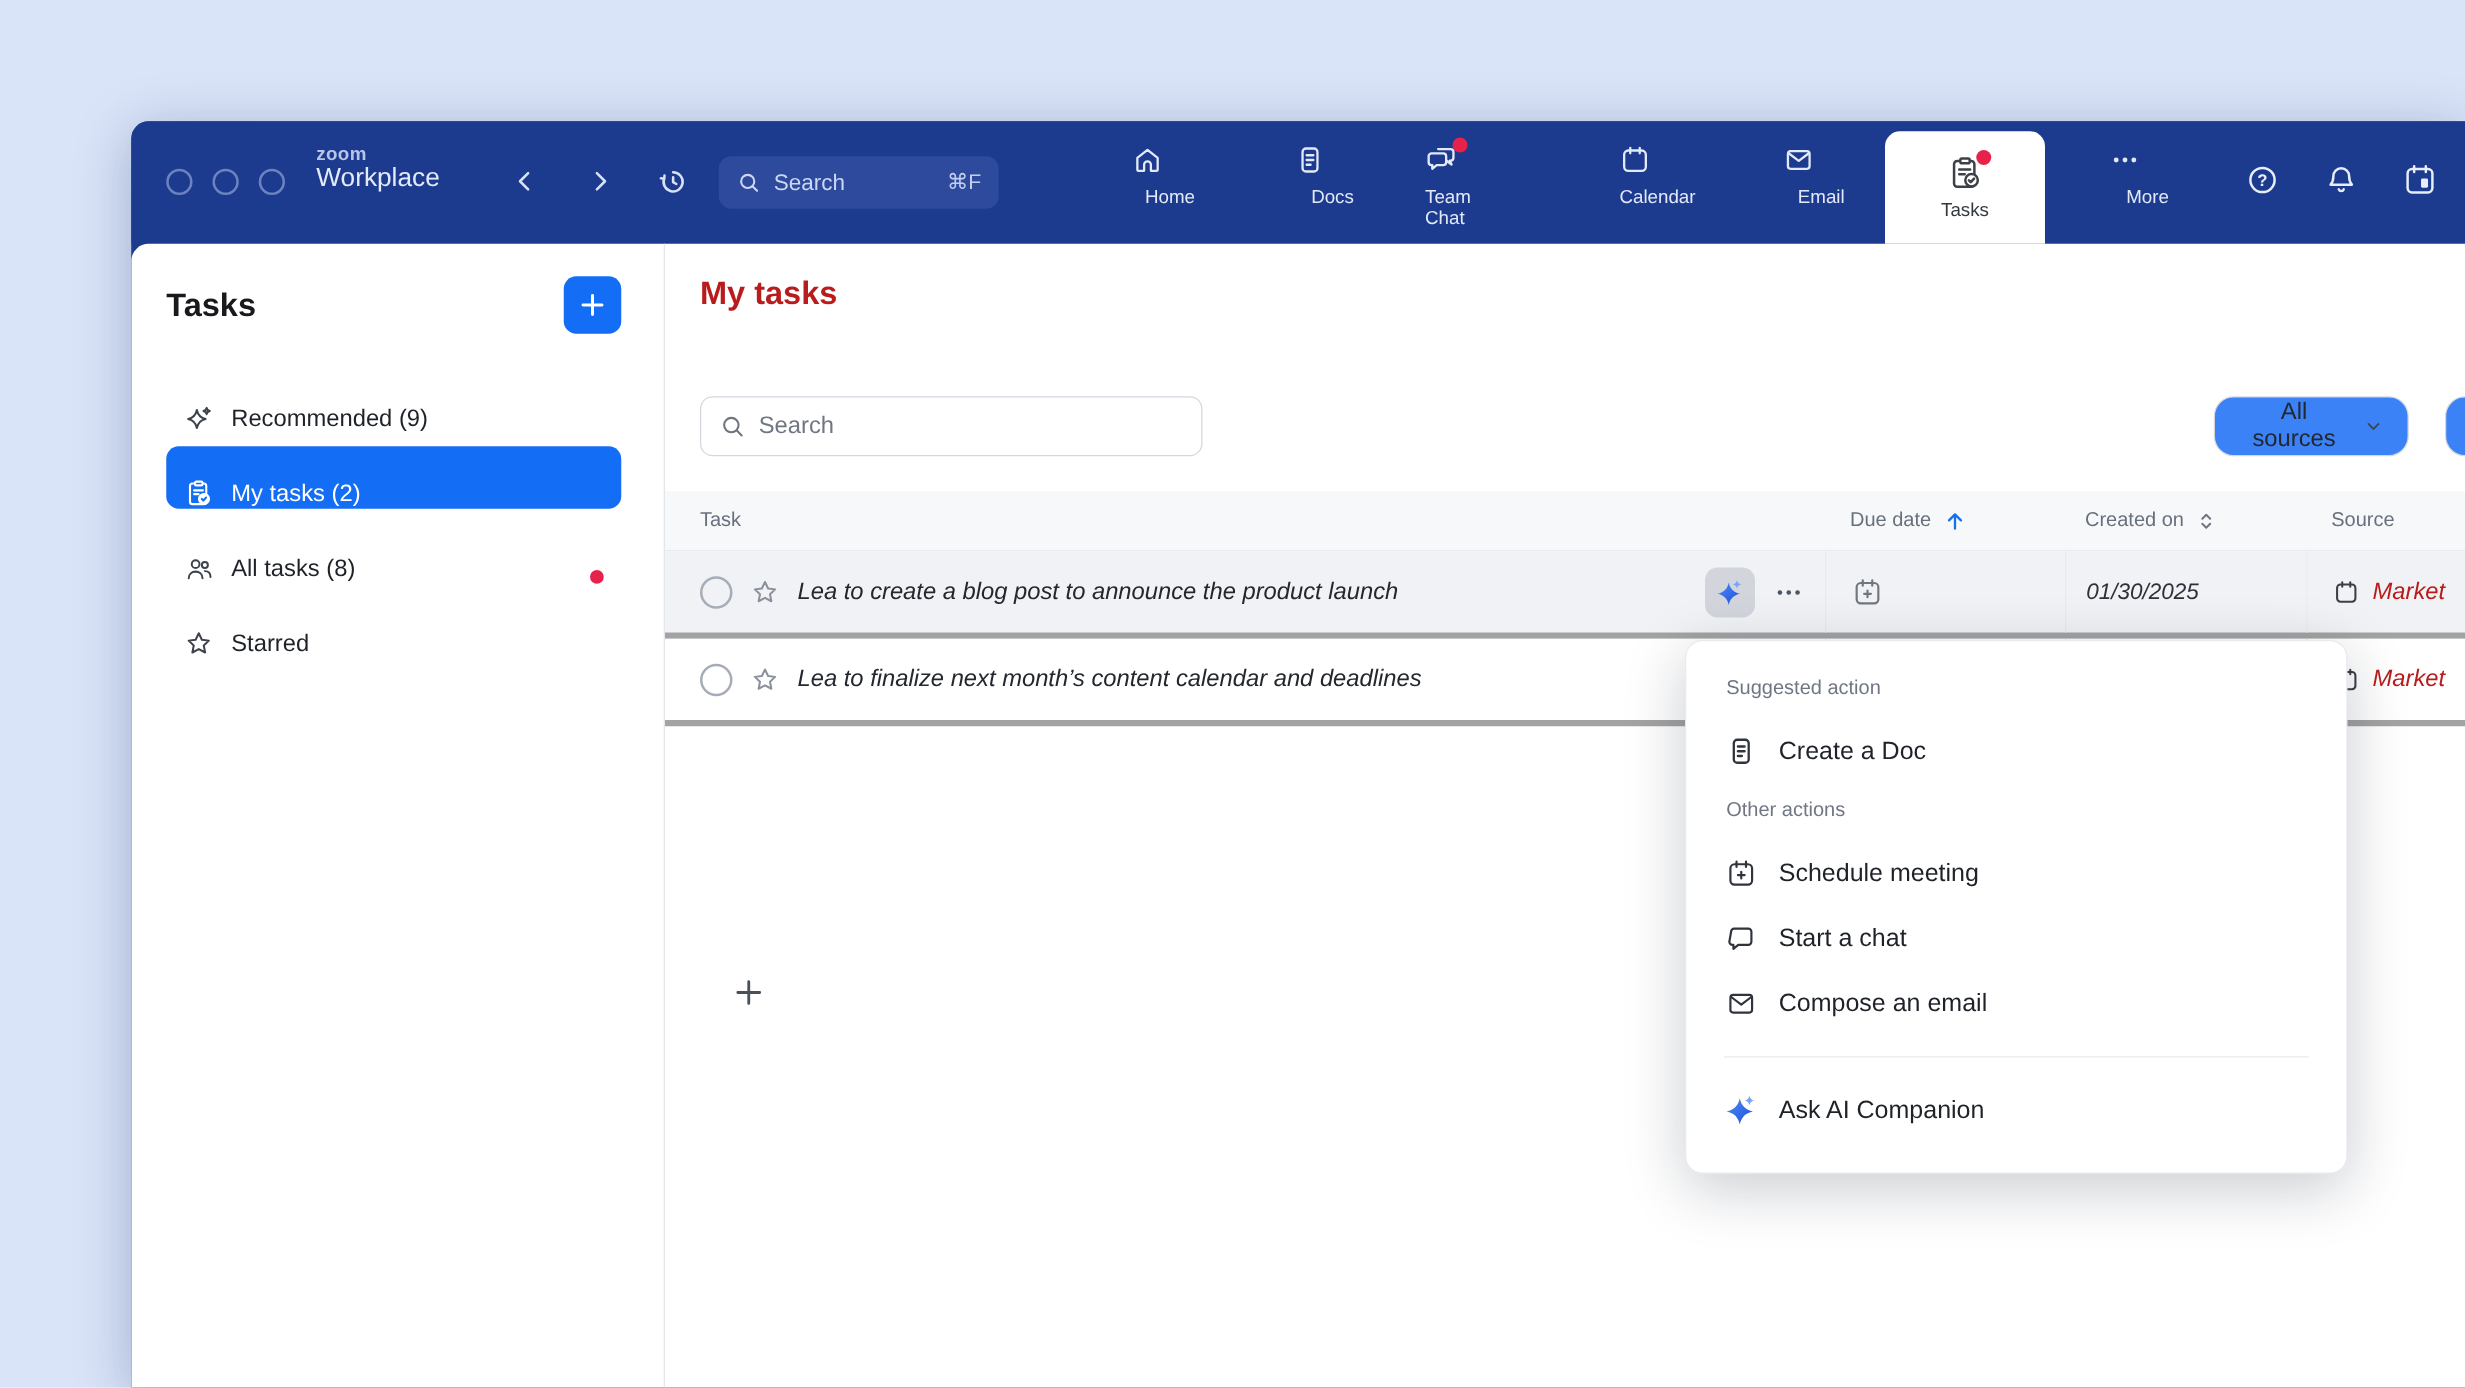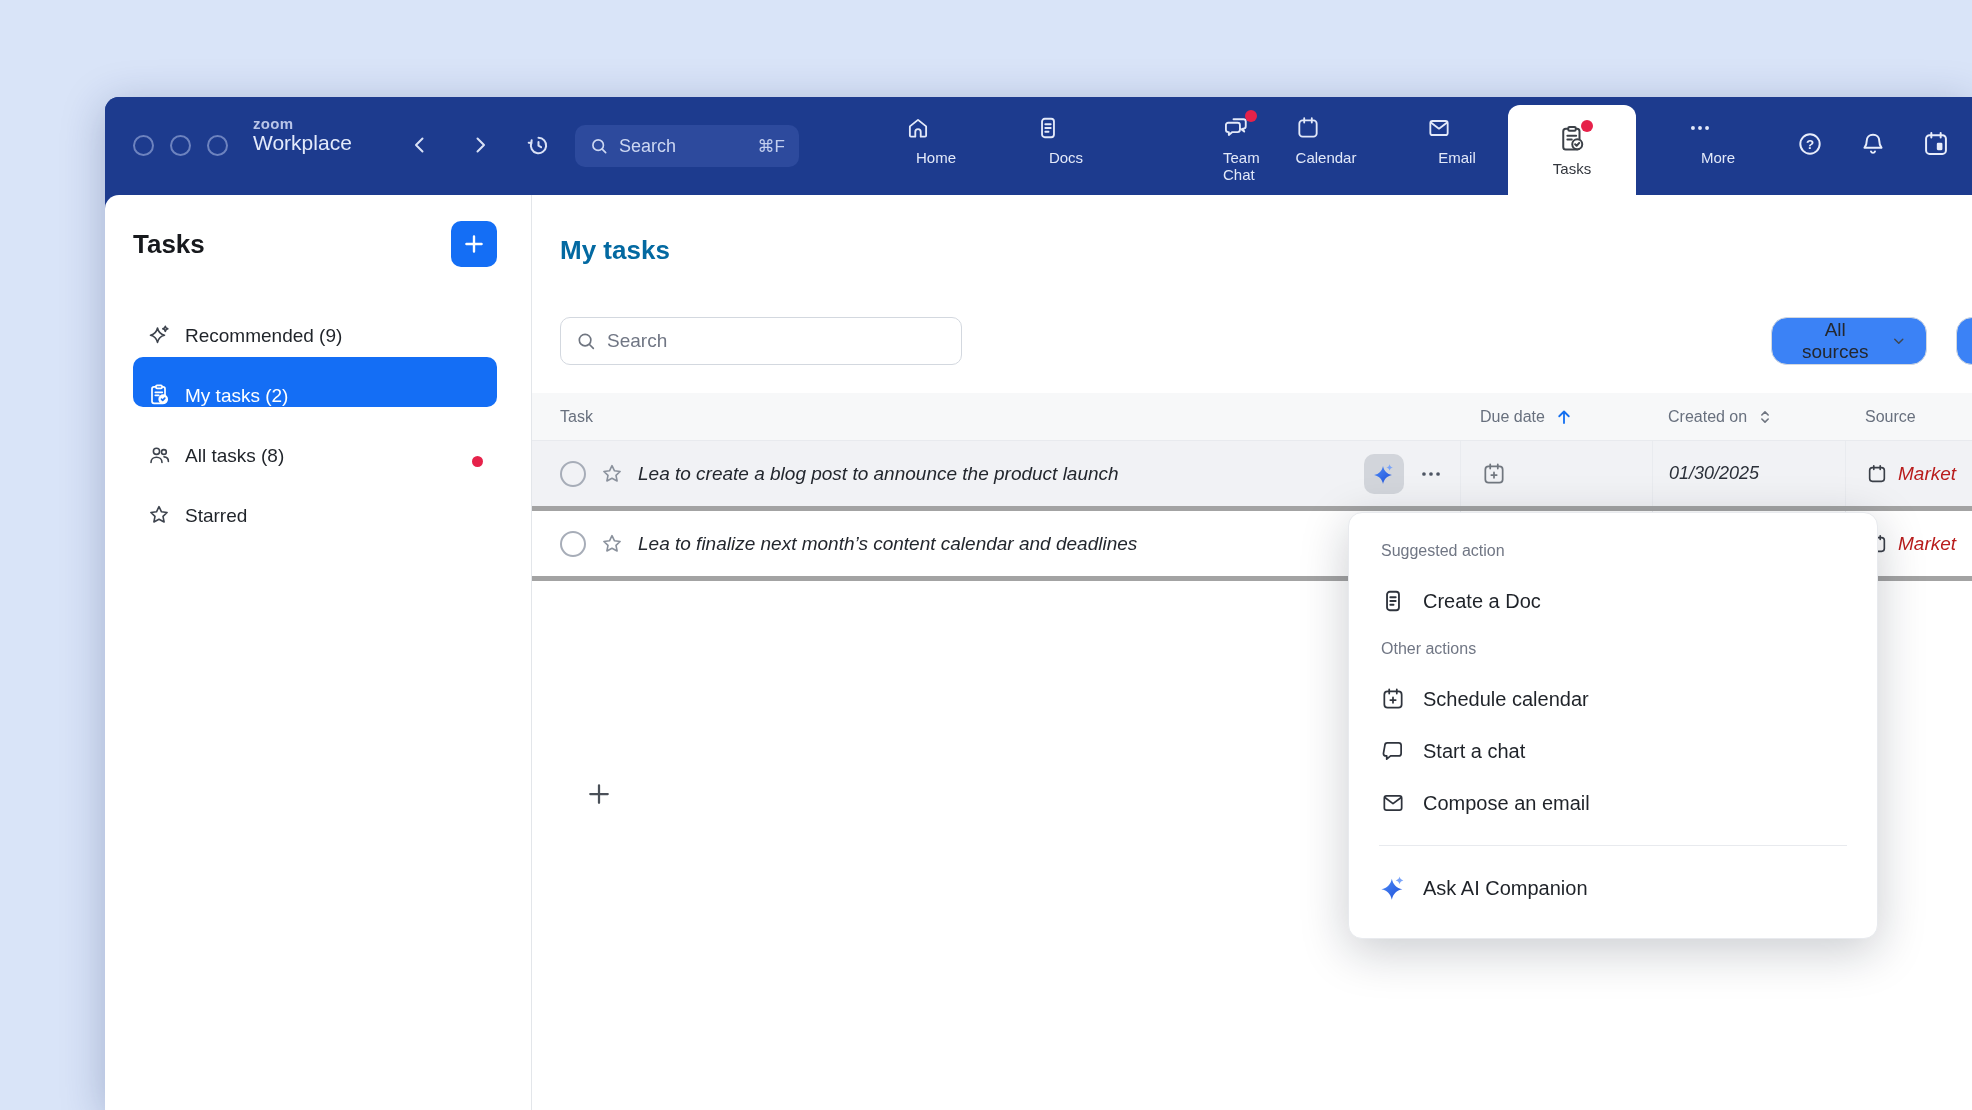--- a/index.html
+++ b/index.html
@@ -50,21 +50,21 @@
     display:flex;align-items:center;justify-content:center;cursor:pointer;}
   .sb-list{margin-top:30px;display:flex;flex-direction:column;gap:10px;}
   .sb-item{height:50px;border-radius:10px;display:flex;align-items:flex-end;gap:14px;padding:0 14px;
     font-size:19px;color:#1f2329;cursor:pointer;}
   .sb-item .sicon{display:flex;align-items:center;color:#3d434d;}
   .sb-item.selected{background:var(--accent);color:#fff;}
   .sb-item.selected .sicon{color:#fff;}
   .dot{width:11px;height:11px;border-radius:50%;background:var(--red);margin-left:auto;}
 
   .main{position:relative;flex:1;overflow:hidden;}
-  .main-title{position:absolute;left:28px;top:40px;font-size:26px;font-weight:700;color:#0369a1;}
+  .main-title{position:absolute;left:28px;top:24px;font-size:26px;font-weight:700;color:#b91c1c;}
   .m-search{position:absolute;left:28px;top:122px;width:402px;height:48px;border:1px solid #d3d8df;
     border-radius:10px;display:flex;align-items:center;gap:10px;padding:0 14px;color:#6f7580;background:#fff;}
   .m-search input{border:none;outline:none;font-size:19px;flex:1;color:#23272e;background:transparent;}
   .m-search input::placeholder{color:#707684;}
   .sources{position:absolute;top:122px;height:48px;background:#3b82f6;border:1px solid #d3d8df;border-radius:16px;
     display:flex;align-items:center;gap:10px;padding:0 18px;font-size:19px;color:#23272e;cursor:pointer;}
   .sources.main-pill{left:1239px;width:156px;justify-content:center;}
   .sources.partial{left:1424px;width:60px;}
 
   .table{position:absolute;left:0;right:0;top:198px;}
@@ -171,21 +171,21 @@
       <div class="tnav" style="left:893px">
         <span class="ticon">
           <svg width="26" height="26" viewBox="0 0 24 24" fill="none" stroke="currentColor" stroke-width="1.7" stroke-linecap="round">
               <rect x="6.5" y="3.5" width="11" height="17" rx="2.5"></rect>
               <path d="M9.5 8.5h5M9.5 12h5M9.5 15.5h3"></path>
             </svg>
         </span>
         <span class="tlabel">Docs</span>
       </div>
 
-      <div class="tnav" style="left:1082px">
+      <div class="tnav" style="left:999px">
         <span class="ticon">
           <svg width="28" height="28" viewBox="0 0 24 24" fill="none" stroke="currentColor" stroke-width="1.6" stroke-linecap="round" stroke-linejoin="round">
             <path d="M9 4.5h8.5a2 2 0 0 1 2 2v4a2 2 0 0 1-2 2H17l1.2 2.6-3.4-2.6"></path>
             <path fill="#1d3b8e" d="M4.5 7.5h8a2 2 0 0 1 2 2v4a2 2 0 0 1-2 2H8l-3 2.5v-2.5h-.5a2 2 0 0 1-2-2v-4a2 2 0 0 1 2-2z"></path>
           </svg>
           <i class="badge"></i>
         </span>
         <span class="tlabel">Team Chat</span>
       </div>
 
@@ -448,21 +448,21 @@
     </div>
     <div class="m-label other">Other actions</div>
     <div class="m-item after-label">
       <span class="micon">
         <svg width="26" height="26" viewBox="0 0 24 24" fill="none" stroke="currentColor" stroke-width="1.6" stroke-linecap="round">
             <rect x="4" y="5" width="16" height="15" rx="3"></rect>
             <path d="M8.5 3v4M15.5 3v4"></path>
             <path d="M12 10.5v5M9.5 13h5"></path>
           </svg>
       </span>
-      <span>Schedule calendar</span>
+      <span>Schedule meeting</span>
     </div>
     <div class="m-item">
       <span class="micon">
         <svg width="26" height="26" viewBox="0 0 24 24" fill="none" stroke="currentColor" stroke-width="1.6" stroke-linecap="round" stroke-linejoin="round">
             <path d="M4.5 6.8a2.3 2.3 0 0 1 2.3-2.3h10.4a2.3 2.3 0 0 1 2.3 2.3v7.4a2.3 2.3 0 0 1-2.3 2.3H9.8l-3.6 3v-3h-.7a2.3 2.3 0 0 1-2.3-2.3Z"></path>
           </svg>
       </span>
       <span>Start a chat</span>
     </div>
     <div class="m-item">

